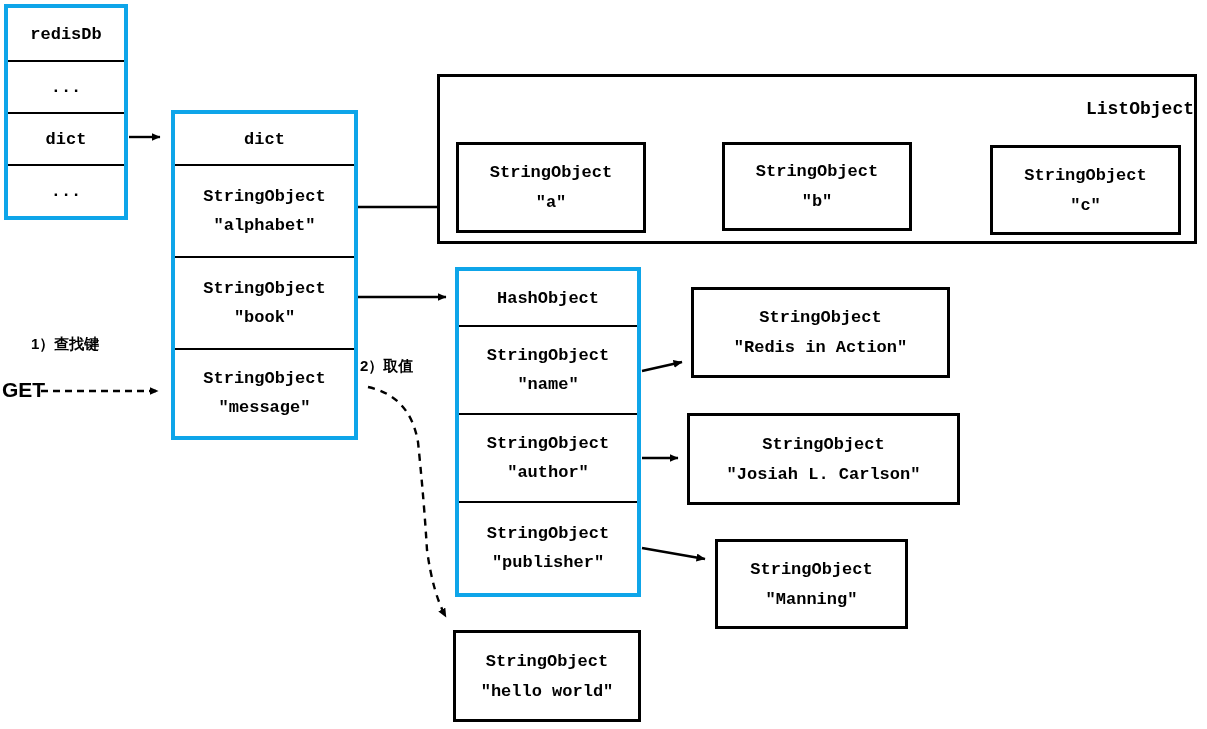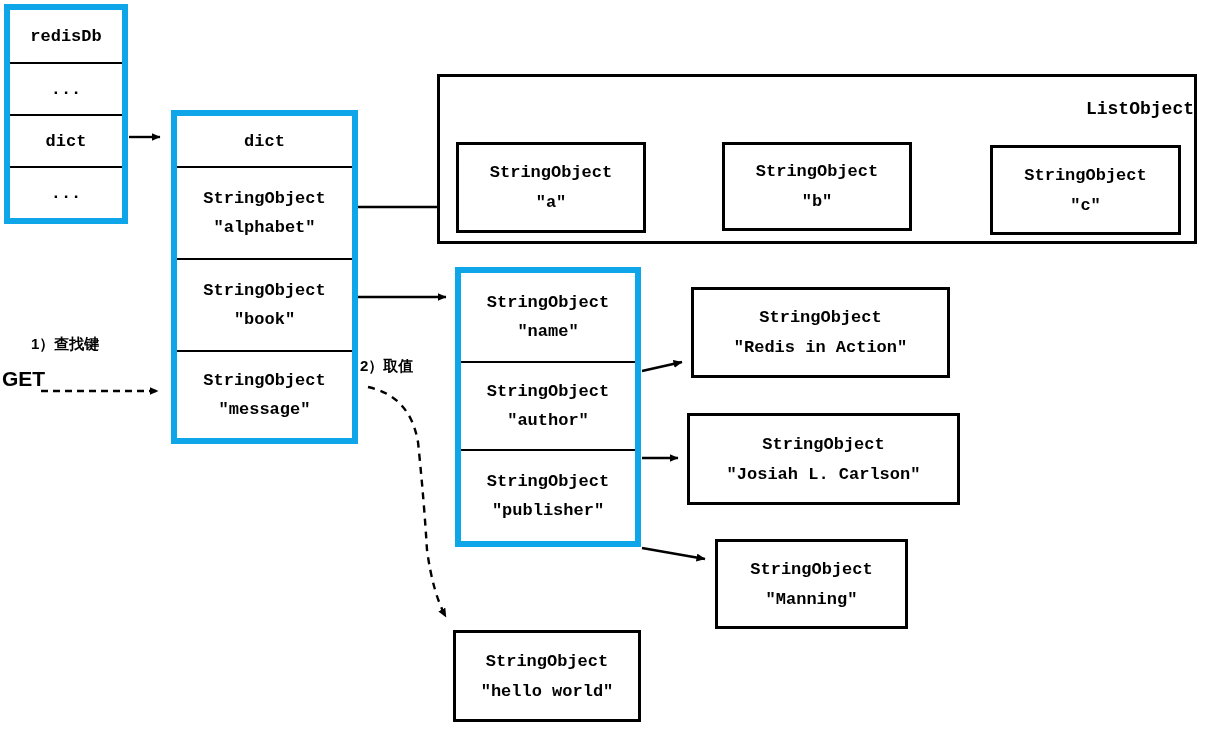--- a/index.html
+++ b/index.html
@@ -15,21 +15,21 @@
   }
   .arrows {
     position: absolute;
     left: 0; top: 0;
     width: 1207px; height: 729px;
     pointer-events: none;
   }
   
   .vtable {
     position: absolute;
-    border: 6px solid #0ea5e9;
+    border: 4px solid #0ea5e9;
     background: #fff;
     display: flex;
     flex-direction: column;
     box-sizing: border-box;
   }
   .vtable .cell {
     border-top: 2px solid #000;
     display: flex;
     flex-direction: column;
     align-items: center;
@@ -97,21 +97,21 @@
   
   .annot {
     position: absolute;
     font-family: "Liberation Sans", "DejaVu Sans", sans-serif;
     font-weight: bold;
     font-size: 15px;
     line-height: 1;
     white-space: nowrap;
   }
   #annot-step1 { left: 31px;  top: 336px; }
-  #annot-get   { left: 2px;   top: 368px; font-size: 21px; }
+  #annot-get   { left: 2px;   top: 379px; font-size: 21px; }
   #annot-step2 { left: 360px; top: 358px; }
 </style>
 </head>
 <body>
 
 <div class="canvas">
 
   <svg class="arrows" viewBox="0 0 1207 729" xmlns="http://www.w3.org/2000/svg">
     <defs>
       <marker id="ah" markerWidth="10" markerHeight="9" refX="8.5" refY="4" orient="auto" markerUnits="userSpaceOnUse">
@@ -165,20 +165,21 @@
   <div class="sbox" id="box-b">
     <span>StringObject</span>
     <span>"b"</span>
   </div>
   <div class="sbox" id="box-c">
     <span>StringObject</span>
     <span>"c"</span>
   </div>
 
   <div class="vtable" id="hash-table">
+    <div class="cell cell-header">HashObject</div>
     <div class="cell cell-row">
       <span>StringObject</span>
       <span>"name"</span>
     </div>
     <div class="cell cell-row">
       <span>StringObject</span>
       <span>"author"</span>
     </div>
     <div class="cell cell-row">
       <span>StringObject</span>

